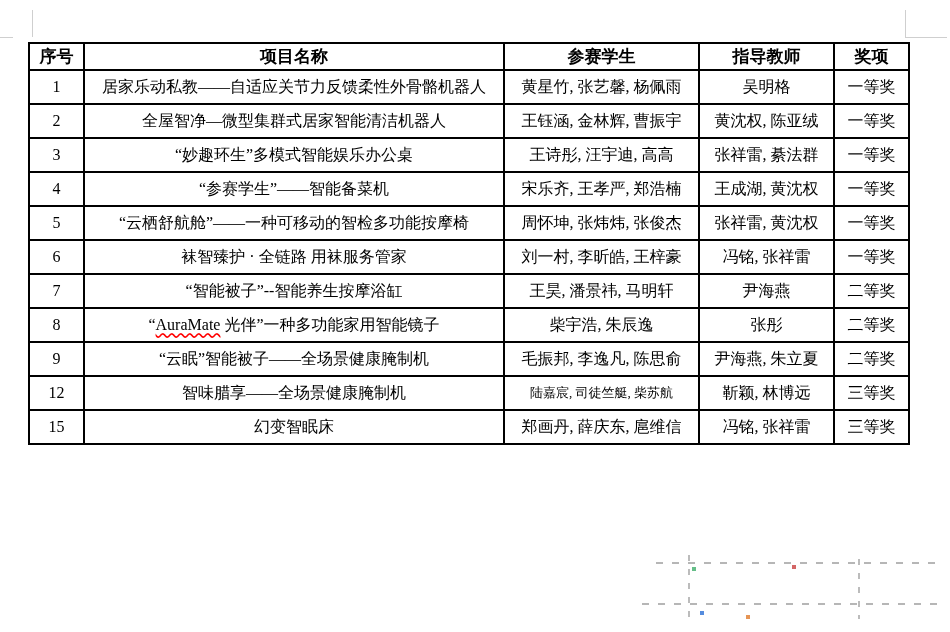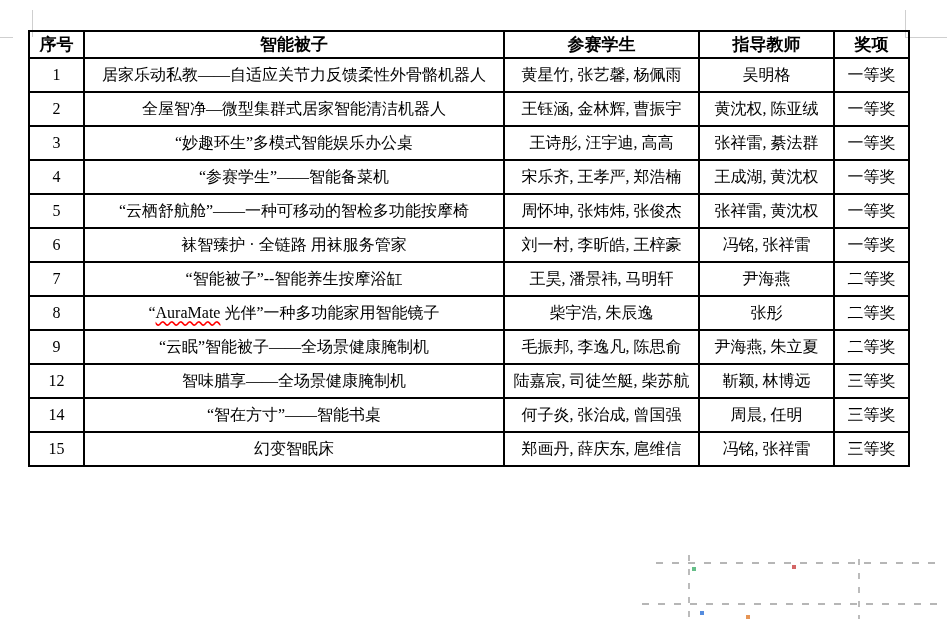--- a/index.html
+++ b/index.html
@@ -26,21 +26,21 @@
     background: #cfcfcf;
   }
   .bm-tl-v { left: 32px;  top: 10px; width: 1px;  height: 27px; }
   .bm-tl-h { left: 0;     top: 37px; width: 13px; height: 1px;  }
   .bm-tr-v { left: 905px; top: 10px; width: 1px;  height: 27px; }
   .bm-tr-h { left: 905px; top: 37px; width: 42px; height: 1px;  }
 
   table.results {
     position: absolute;
     left: 28px;
-    top: 30px;
+    top: 42px;
     border-collapse: collapse;
     table-layout: fixed;
   }
   .results th, .results td {
     border: 2px solid #000000;
     text-align: center;
     vertical-align: middle;
     padding: 0 2px;
     overflow: hidden;
     white-space: nowrap;
@@ -49,21 +49,21 @@
     height: 25px;
     font-size: 17px;
     font-weight: bold;
   }
   .results td {
     height: 32px;
     font-size: 16px;
     font-weight: normal;
   }
   td.cell-students.small {
-    font-size: 16px;
+    font-size: 13px;
   }
   .misspelled {
     text-decoration: underline wavy #ff0000;
     text-decoration-skip-ink: none;
     text-underline-offset: 3px;
   }
 
   
   .artifact {
     position: absolute;
@@ -107,21 +107,21 @@
     <colgroup>
       <col style="width:55px">
       <col style="width:420px">
       <col style="width:195px">
       <col style="width:135px">
       <col style="width:75px">
     </colgroup>
     <thead>
       <tr>
         <th>序号</th>
-        <th>智能被子</th>
+        <th>项目名称</th>
         <th>参赛学生</th>
         <th>指导教师</th>
         <th>奖项</th>
       </tr>
     </thead>
     <tbody>
         <tr>
       <td class="cell-index">1</td>
       <td class="cell-project">居家乐动私教——自适应关节力反馈柔性外骨骼机器人</td>
       <td class="cell-students">黄星竹, 张艺馨, 杨佩雨</td>
@@ -182,27 +182,20 @@
       <td class="cell-project">“云眠”智能被子——全场景健康腌制机</td>
       <td class="cell-students">毛振邦, 李逸凡, 陈思俞</td>
       <td class="cell-teachers">尹海燕, 朱立夏</td>
       <td class="cell-award">二等奖</td>
     </tr>
         <tr>
       <td class="cell-index">12</td>
       <td class="cell-project">智味腊享——全场景健康腌制机</td>
       <td class="cell-students small">陆嘉宸, 司徒竺艇, 柴苏航</td>
       <td class="cell-teachers">靳颖, 林博远</td>
-      <td class="cell-award">三等奖</td>
-    </tr>
-        <tr>
-      <td class="cell-index">14</td>
-      <td class="cell-project">“智在方寸”——智能书桌</td>
-      <td class="cell-students">何子炎, 张治成, 曾国强</td>
-      <td class="cell-teachers">周晨, 任明</td>
       <td class="cell-award">三等奖</td>
     </tr>
         <tr>
       <td class="cell-index">15</td>
       <td class="cell-project">幻变智眠床</td>
       <td class="cell-students">郑画丹, 薛庆东, 扈维信</td>
       <td class="cell-teachers">冯铭, 张祥雷</td>
       <td class="cell-award">三等奖</td>
     </tr>
       </tbody>

